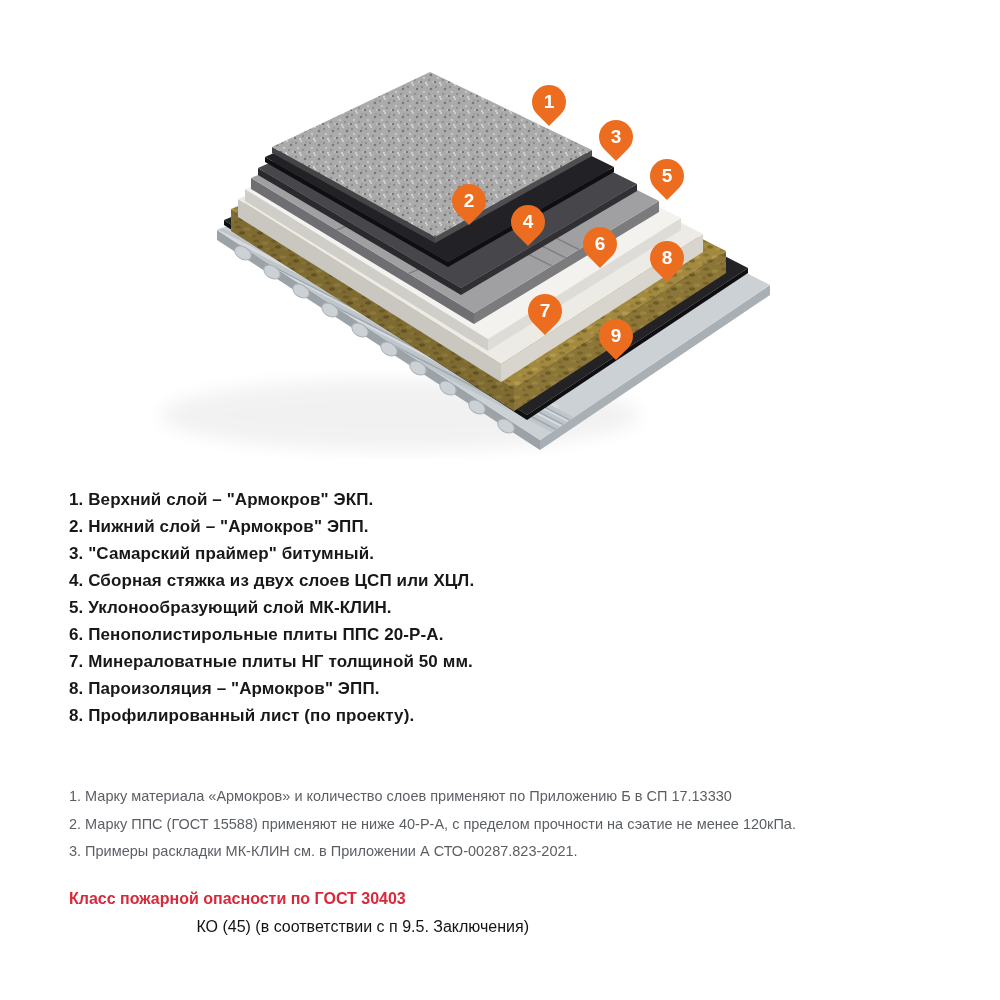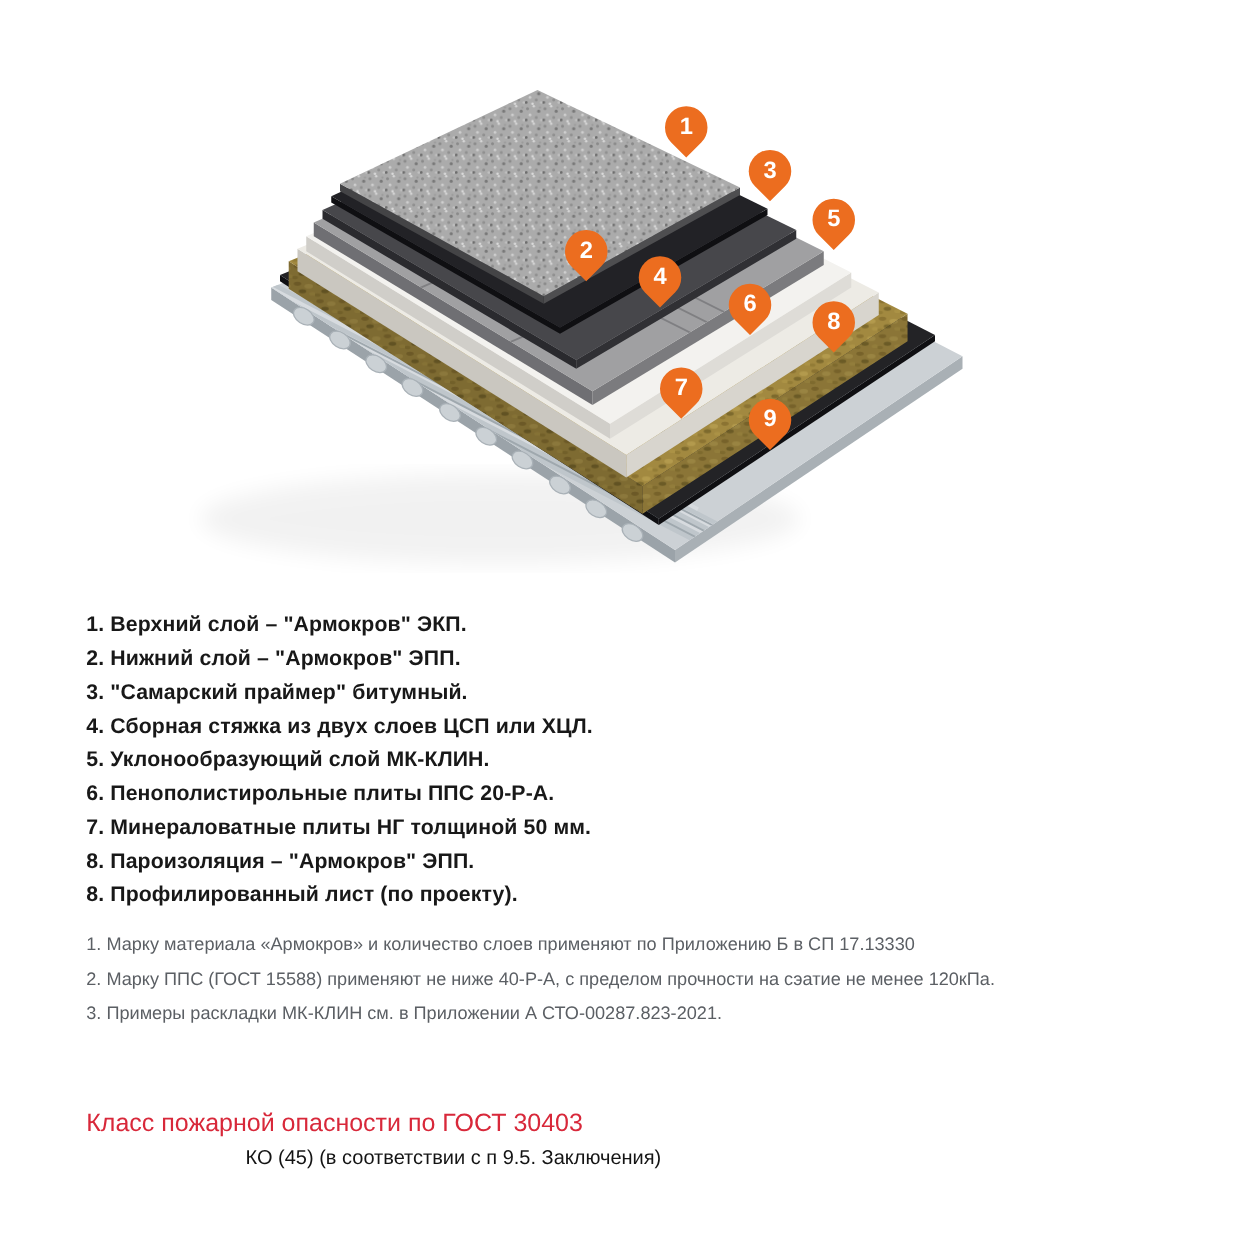--- a/index.html
+++ b/index.html
@@ -19,30 +19,30 @@
   .pin-num{
     position:absolute;left:0;top:0;width:34px;height:33px;
     display:flex;align-items:center;justify-content:center;
     color:#ffffff;font-weight:700;font-size:19px;line-height:1;
   }
   .legend{position:absolute;left:69px;top:486px;width:560px;}
   .legend-row{
     font-size:17px;font-weight:700;color:#181818;line-height:27px;
     white-space:nowrap;letter-spacing:0.1px;
   }
-  .footnotes{position:absolute;left:69px;top:743px;width:820px;}
+  .footnotes{position:absolute;left:69px;top:783px;width:820px;}
   .footnote-row{
     font-size:14.5px;font-weight:400;color:#5b5f64;line-height:27.5px;
     white-space:nowrap;
   }
   .bottom-col{position:absolute;top:889px;width:460px;}
   .bottom-col.left{left:69px;}
   .bottom-col.right{left:540px;}
   .bottom-title{
-    font-size:20px;font-weight:400;color:#D8283A;line-height:20px;
+    font-size:16px;font-weight:700;color:#D8283A;line-height:20px;
     margin-bottom:8px;white-space:nowrap;
   }
   .bottom-value{
     font-size:16px;font-weight:400;color:#141414;line-height:20px;
     white-space:nowrap;
     text-align:right;
   }
 </style>
 </head>
 <body>

